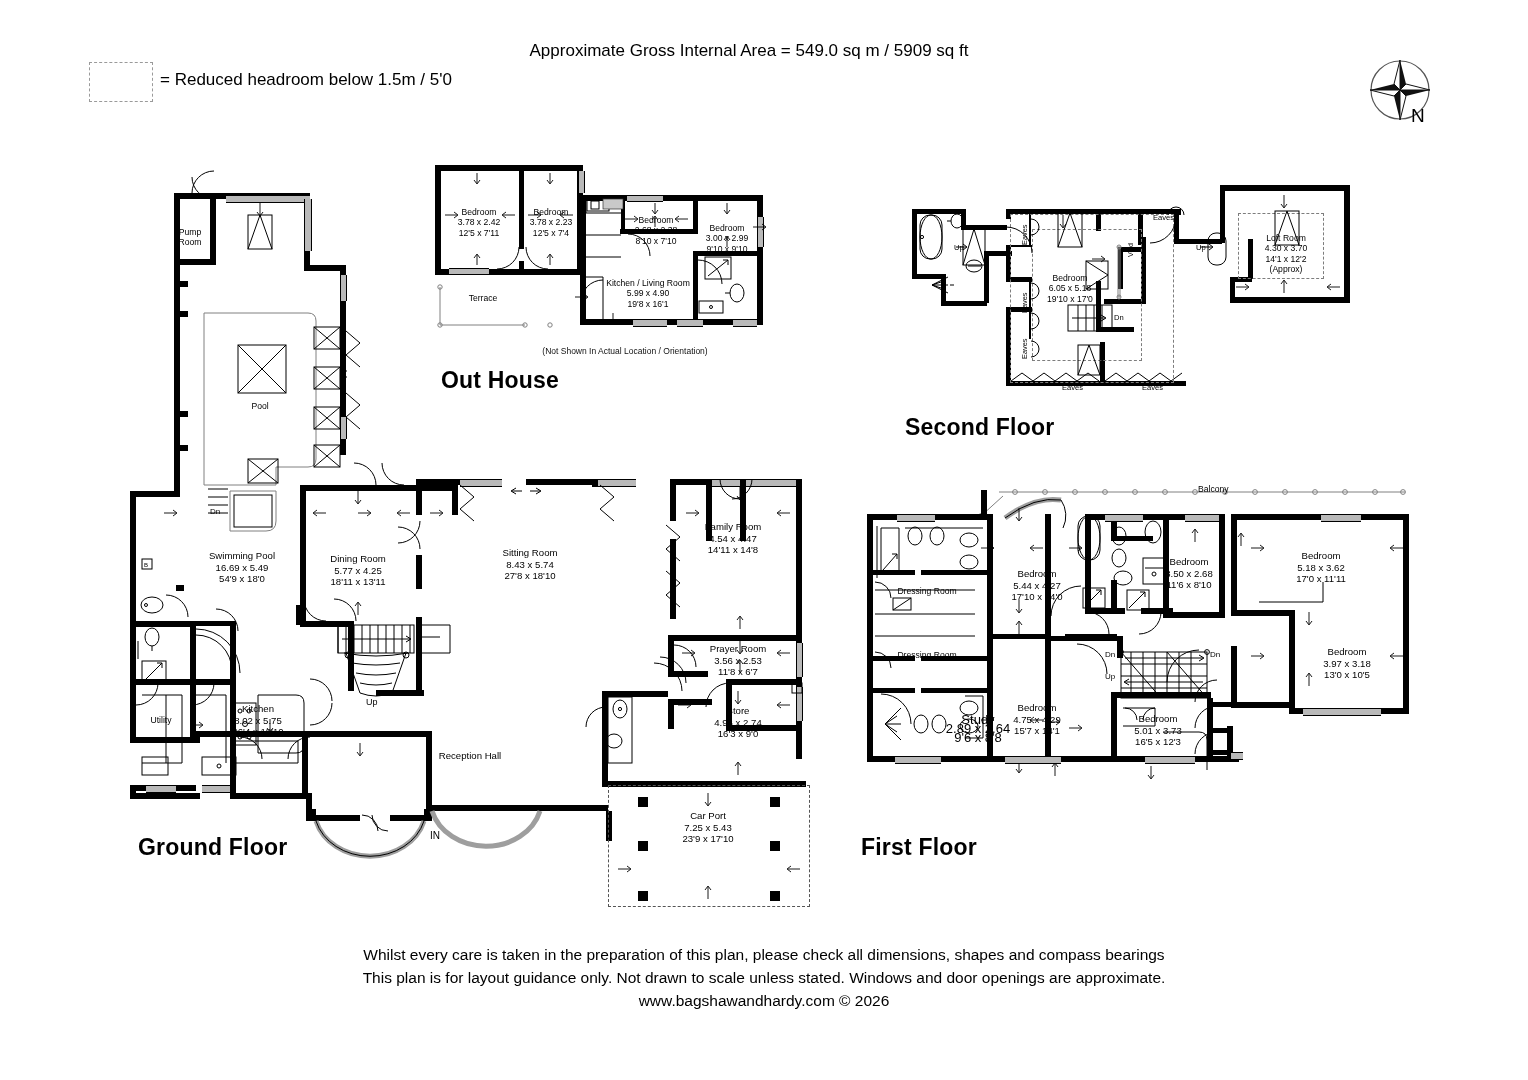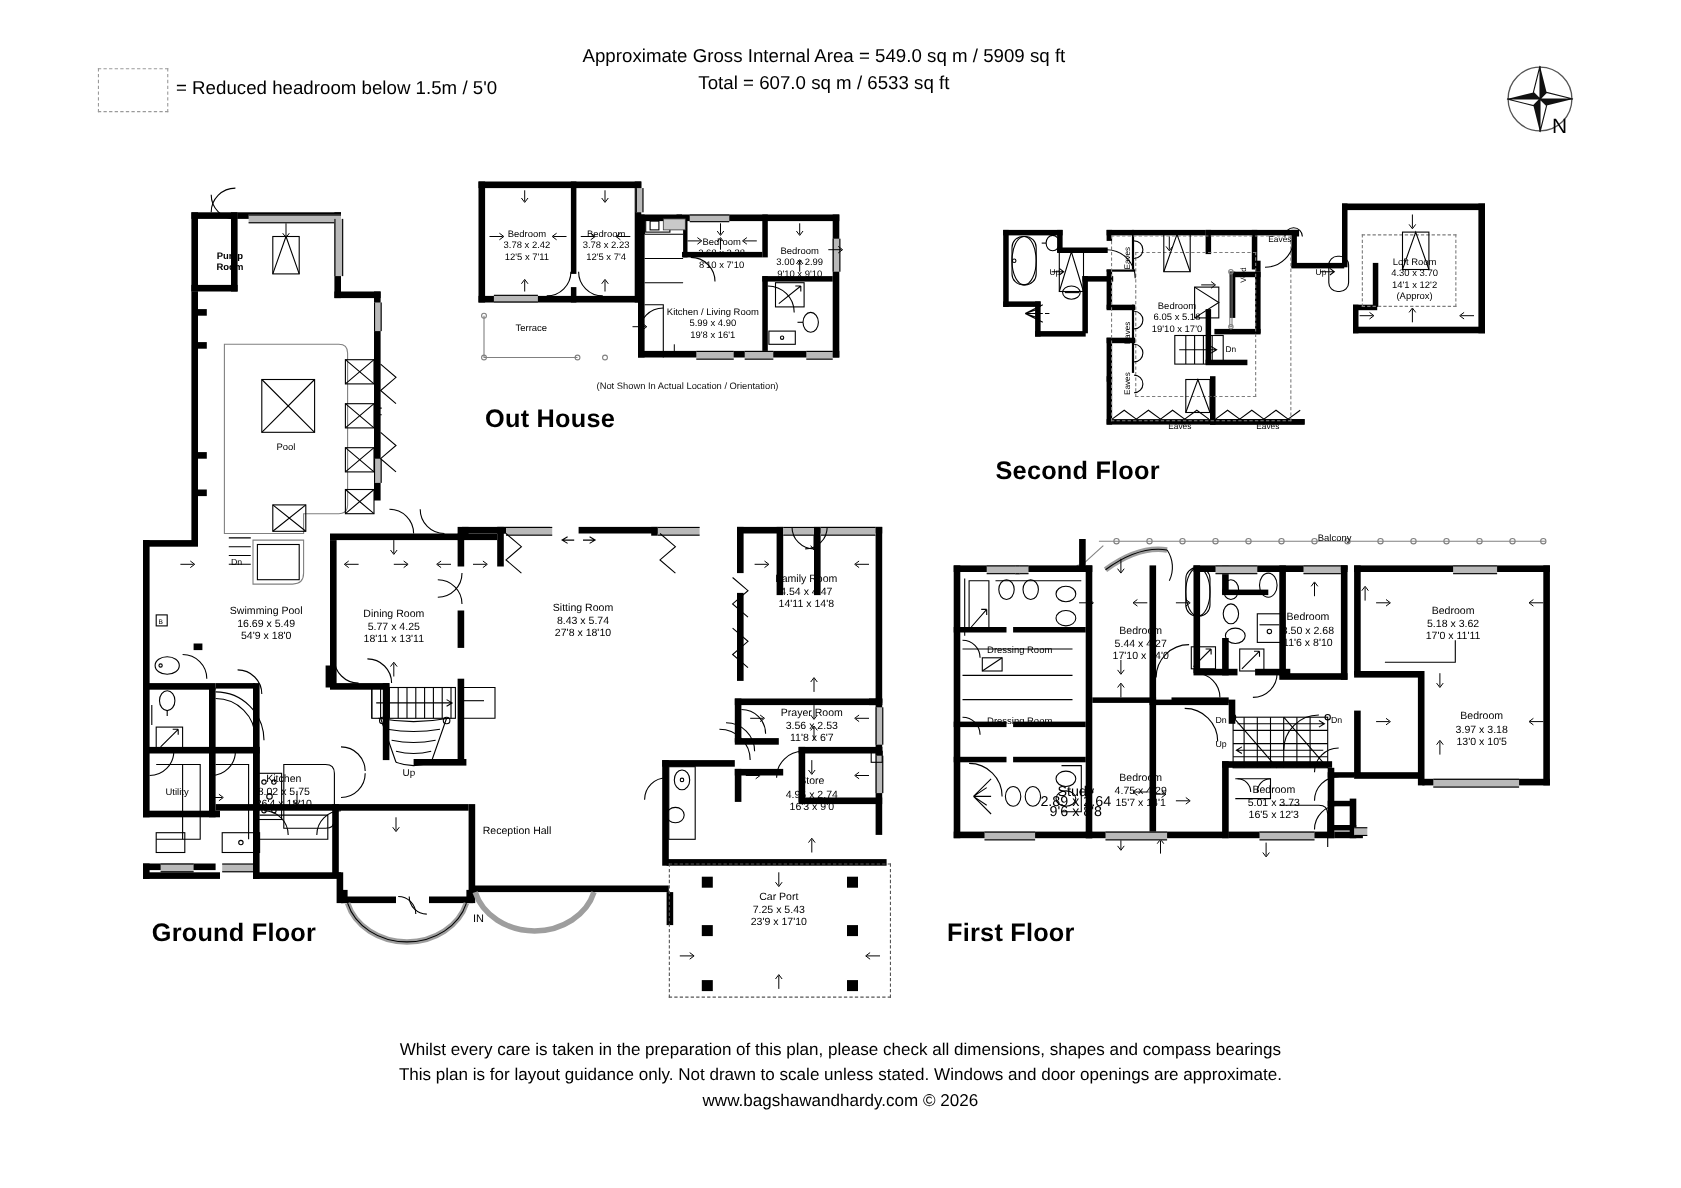--- a/index.html
+++ b/index.html
@@ -88,21 +88,20 @@
 </head>
 <body>
 
 <div id="page">
 
   <div class="abs legend-box" style="left:89px;top:62px;"></div>
   <div class="abs legend-text" style="left:160px;top:70px;">= Reduced headroom below 1.5m / 5'0</div>
 
   <div class="abs ctr" style="left:414px;top:38px;width:670px;">
     <div class="hdr-line">Approximate Gross Internal Area = 549.0 sq m / 5909 sq ft</div>
-    <div class="hdr-line">Total = 607.0 sq m / 6533 sq ft</div>
   </div>
 
   <div class="abs" style="left:1362px;top:52px;width:80px;height:80px;">
     <svg width="80" height="80" viewBox="0 0 80 80">
       <circle cx="38" cy="38" r="29" fill="none" stroke="#555" stroke-width="1.2"></circle>
       <polygon points="38,8 44,32 38,38" fill="#111"></polygon>
       <polygon points="38,8 32,32 38,38" fill="#fff" stroke="#111" stroke-width="1"></polygon>
       <polygon points="68,38 44,44 38,38" fill="#111"></polygon>
       <polygon points="68,38 44,32 38,38" fill="#fff" stroke="#111" stroke-width="1"></polygon>
       <polygon points="38,68 32,44 38,38" fill="#111"></polygon>
@@ -620,21 +619,21 @@
       <path class="dim" d="M660 520 L648 520 M651 517 L647 520 L651 523"></path>
       <path class="dim" d="M488 684 L500 684 M497 681 L501 684 L497 687"></path>
       <path class="dim" d="M670 684 L658 684 M661 681 L657 684 L661 687"></path>
       <path class="dim" d="M578 608 L578 620 M575 617 L578 621 L581 617"></path>
       <path class="dim" d="M578 714 L578 702 M575 705 L578 701 L581 705"></path>
       <path class="dim" d="M60 540 L72 540 M69 537 L73 540 L69 543"></path>
       <path class="dim" d="M230 558 L230 570 M227 567 L230 571 L233 567"></path>
       <path class="dim" d="M130 18 L130 30 M127 27 L130 31 L133 27"></path>
     </svg>
 
-    <div class="rm" style="left:79px;top:42px;font-weight:bold;">
+    <div class="rm" style="left:60px;top:42px;">
       <span class="n">Pump</span>
         <span class="n">Room</span>
     </div>
     <div class="rm" style="left:130px;top:216px;">
       <span class="n">Pool</span>
     </div>
     <div class="rm big" style="left:112px;top:365px;">
       <span class="n">Swimming Pool</span>
       <span class="d">16.69 x 5.49</span>
       <span class="d">54'9 x 18'0</span>

